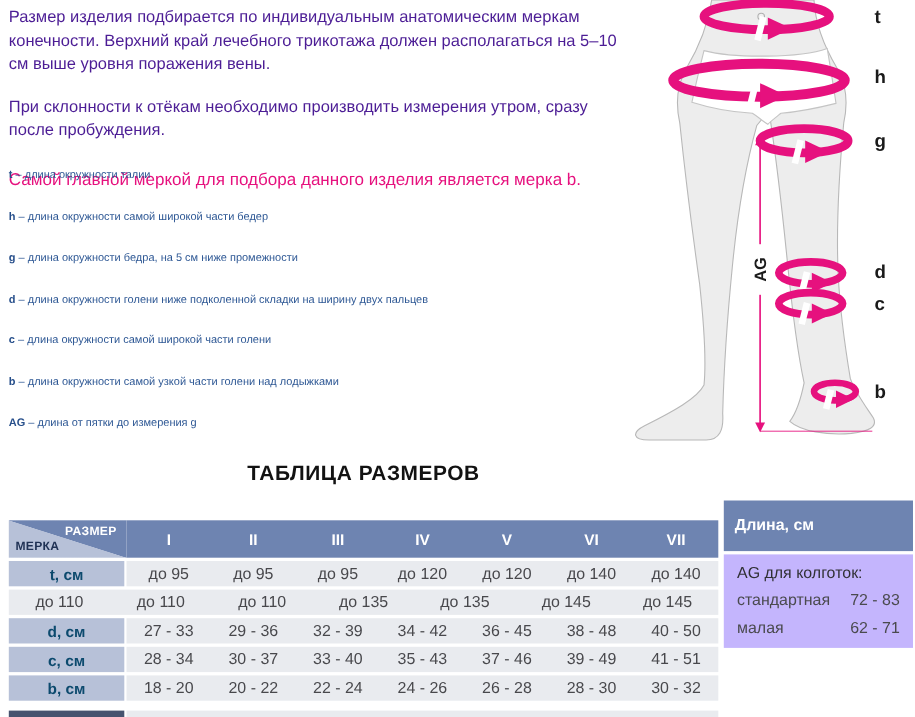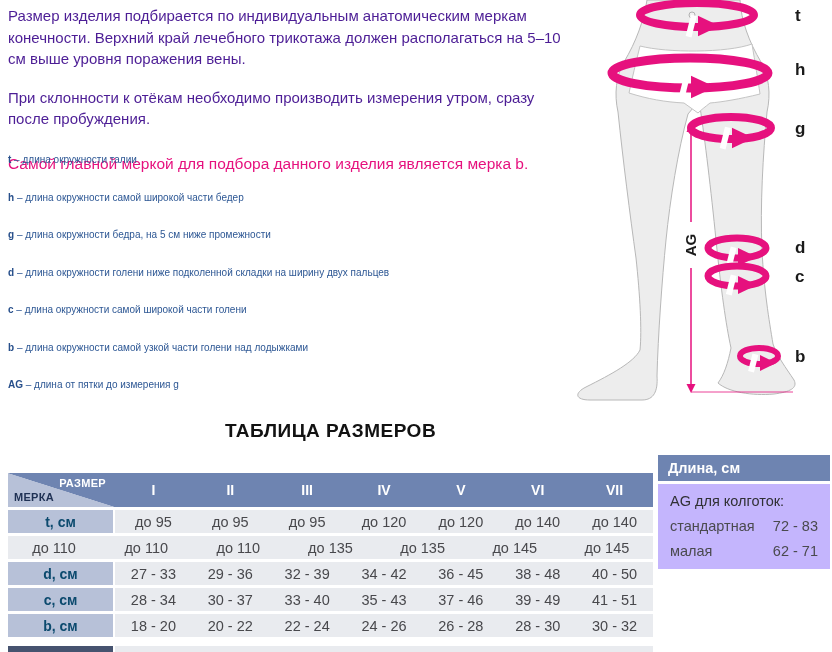--- a/index.html
+++ b/index.html
@@ -42,21 +42,21 @@
   .t-label{width:105px;margin-right:2px;background:#b7c1d8;color:#0c4a6e;font-weight:bold;font-size:14px;
     display:flex;align-items:center;justify-content:center;}
   .t-cells{flex:1;display:flex;background:#e9ebef;}
   .t-cell{flex:1;display:flex;align-items:center;justify-content:center;
     color:#48484c;font-size:14.5px;}
   .strip-label{position:absolute;left:8px;top:646px;width:105px;height:6px;background:#46536f;}
   .strip-data{position:absolute;left:115px;top:646px;width:538px;height:6px;background:#e9ebef;}
 
   
   .length-panel{position:absolute;left:658px;top:455px;width:172px;}
-  .lp-header{height:26px;background:#6e84b1;color:#fff;font-weight:bold;font-size:14.5px;
+  .lp-header{height:46px;background:#6e84b1;color:#fff;font-weight:bold;font-size:14.5px;
     display:flex;align-items:center;padding-left:10px;box-sizing:border-box;}
   .lp-body{margin-top:3px;background:#c4b5fd;padding:8px 12px 9px;box-sizing:border-box;}
   .lp-sub{font-size:14.5px;color:#303034;line-height:18px;margin-bottom:7px;}
   .lp-row{display:flex;justify-content:space-between;font-size:14.5px;color:#4a4a4e;line-height:18px;margin-top:7px;}
 </style>
 </head>
 <body>
 
 <div class="page">
 

